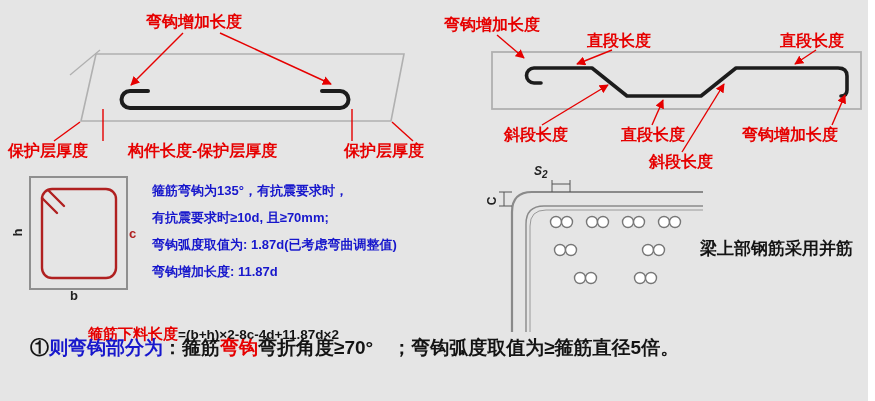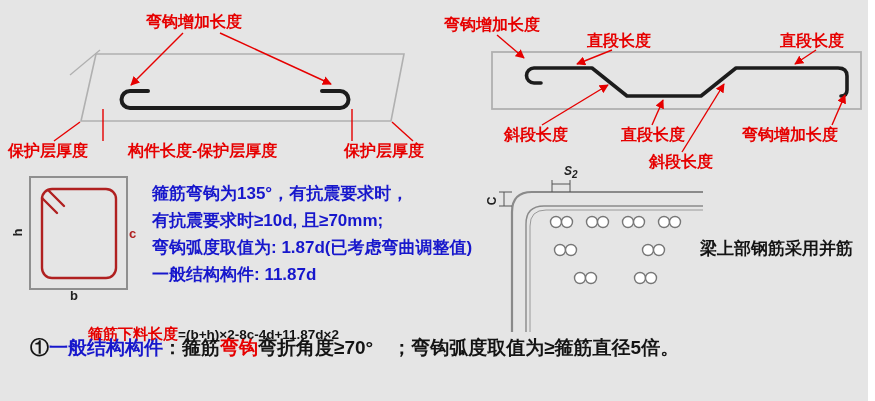--- a/index.html
+++ b/index.html
@@ -9,21 +9,21 @@
     font-family:Liberation Sans, sans-serif; overflow:hidden;
   }
   #linework { position:absolute; left:0; top:0; }
   .lbl { position:absolute; font-weight:bold; white-space:nowrap; line-height:1.15; }
   .red  { color:var(--red,#e60000); }
   .blue { color:var(--blue,#1717cc); }
   .darkred { color:var(--dark-red,#b02020); }
   .dark { color:#222222; }
   .black { color:#141414; }
   .fs16 { font-size:16px; }
-  .fs15 { font-size:17px; }
+  .fs15 { font-size:13px; }
   .fs13 { font-size:13px; }
   .fs12 { font-size:12px; }
   .fs17 { font-size:17px; }
   .note { font-size:19px; font-weight:bold; color:#141414; }
   .formula-black { font-size:13.5px; color:#141414; }
   .formula-red { font-size:15px; color:var(--red,#e60000); }
   .rot90 { transform:rotate(-90deg); transform-origin:center center; }
 </style>
 </head>
 <body>
@@ -122,29 +122,29 @@
   <div class="lbl red fs16" style="left:742px; top:126px;">弯钩增加长度</div>
   <div class="lbl red fs16" style="left:649px; top:153px;">斜段长度</div>
 
   <div class="lbl dark fs13 rot90" style="left:14px; top:225px;">h</div>
   <div class="lbl dark fs13" style="left:70px; top:289px;">b</div>
   <div class="lbl darkred fs13" style="left:129px; top:227px;">c</div>
 
   <div class="lbl blue fs15" style="left:152px; top:184px;">箍筋弯钩为135°，有抗震要求时，</div>
   <div class="lbl blue fs15" style="left:152px; top:211px;">有抗震要求时≥10d, 且≥70mm;</div>
   <div class="lbl blue fs15" style="left:152px; top:238px;">弯钩弧度取值为: 1.87d(已考虑弯曲调整值)</div>
-  <div class="lbl blue fs15" style="left:152px; top:265px;">一般结构构件: 11.87d</div>
+  <div class="lbl blue fs15" style="left:152px; top:265px;">弯钩增加长度: 11.87d</div>
 
   <div class="lbl" style="left:88px; top:306px;margin-top:19px;">
     <span class="formula-red">箍筋下料长度</span><span class="formula-black">=(b+h)×2-8c-4d+11.87d×2</span>
   </div>
 
-  <div class="lbl dark fs12" style="left:564px; top:165px; font-style:italic;">
+  <div class="lbl dark fs12" style="left:534px; top:165px; font-style:italic;">
     <span>S</span><sub>2</sub>
   </div>
   <div class="lbl dark fs12 rot90" style="left:489px; top:194px;">C</div>
   <div class="lbl black fs17" style="left:700px; top:239px;text-align:right;">梁上部钢筋采用并筋</div>
 
   <div class="lbl note" style="left:30px; top:337px;">
-    <span>①</span><span class="blue">一般结构构件</span><span>：箍筋</span><span class="red">弯钩</span><span>弯折角度≥70°</span><span>　；弯钩弧度取值为≥箍筋直径5倍。</span>
+    <span>①</span><span class="blue">则弯钩部分为</span><span>：箍筋</span><span class="red">弯钩</span><span>弯折角度≥70°</span><span>　；弯钩弧度取值为≥箍筋直径5倍。</span>
   </div>
 
 </div>
 
 </body></html>

